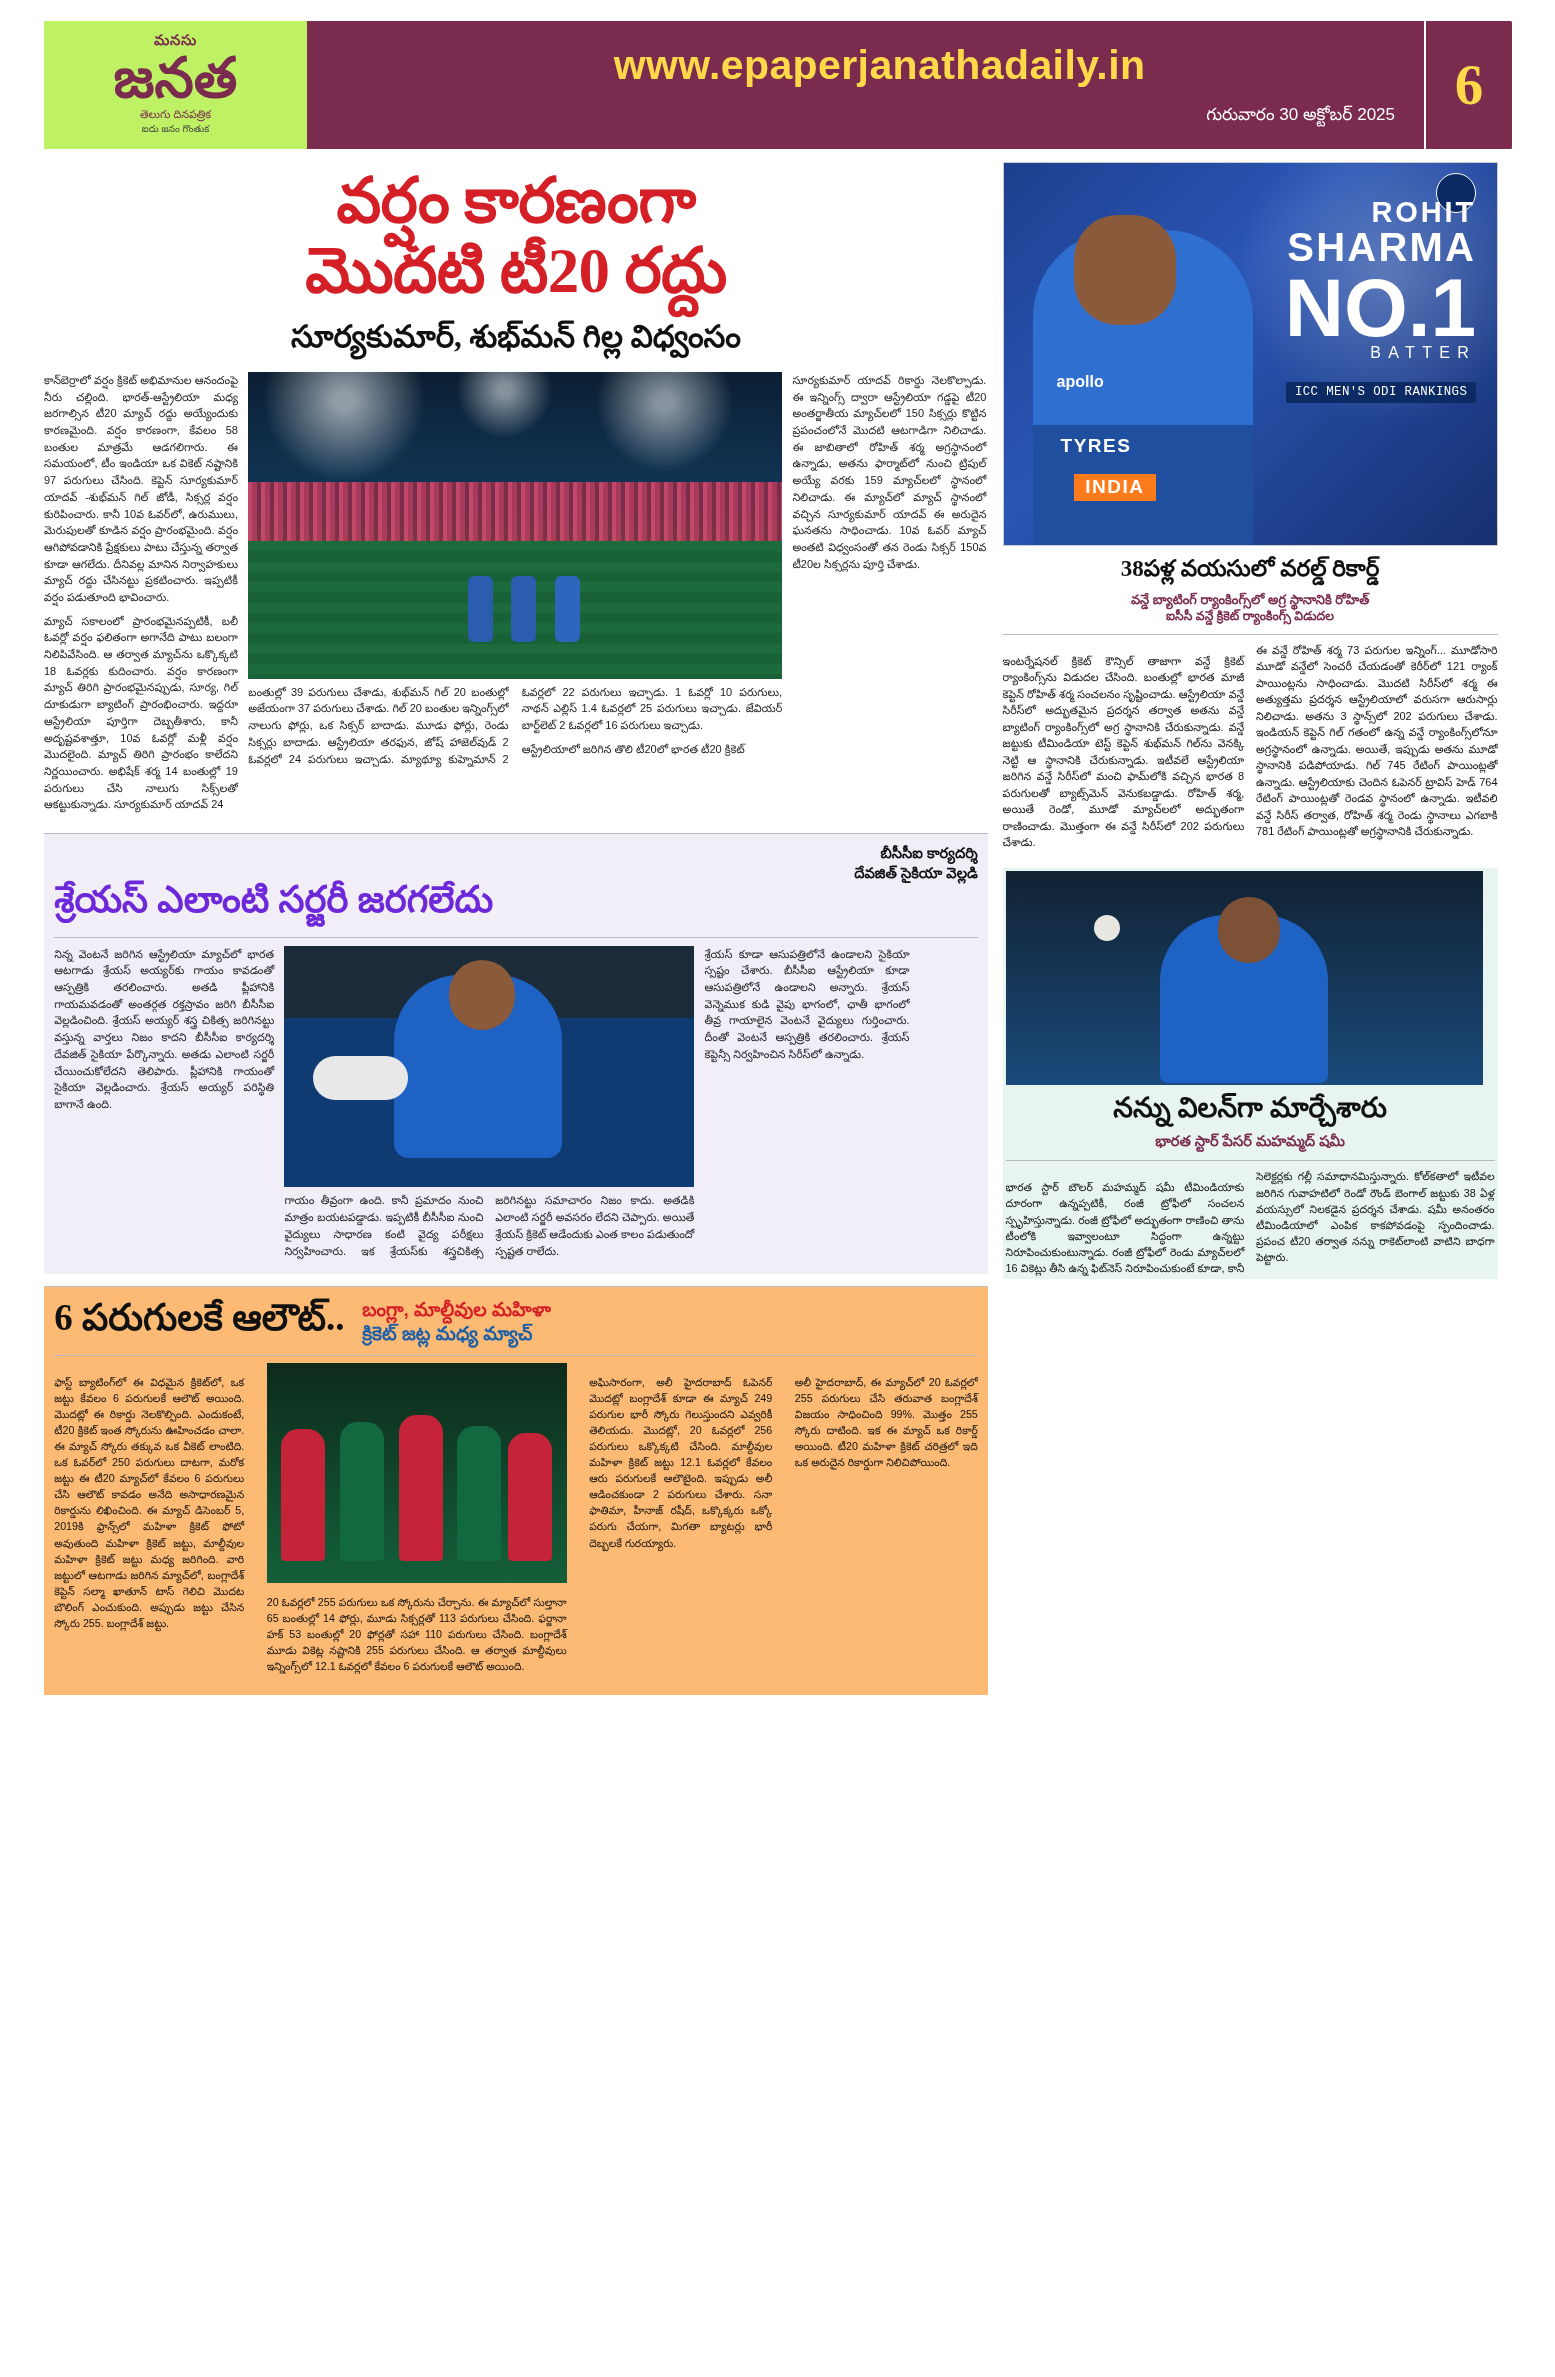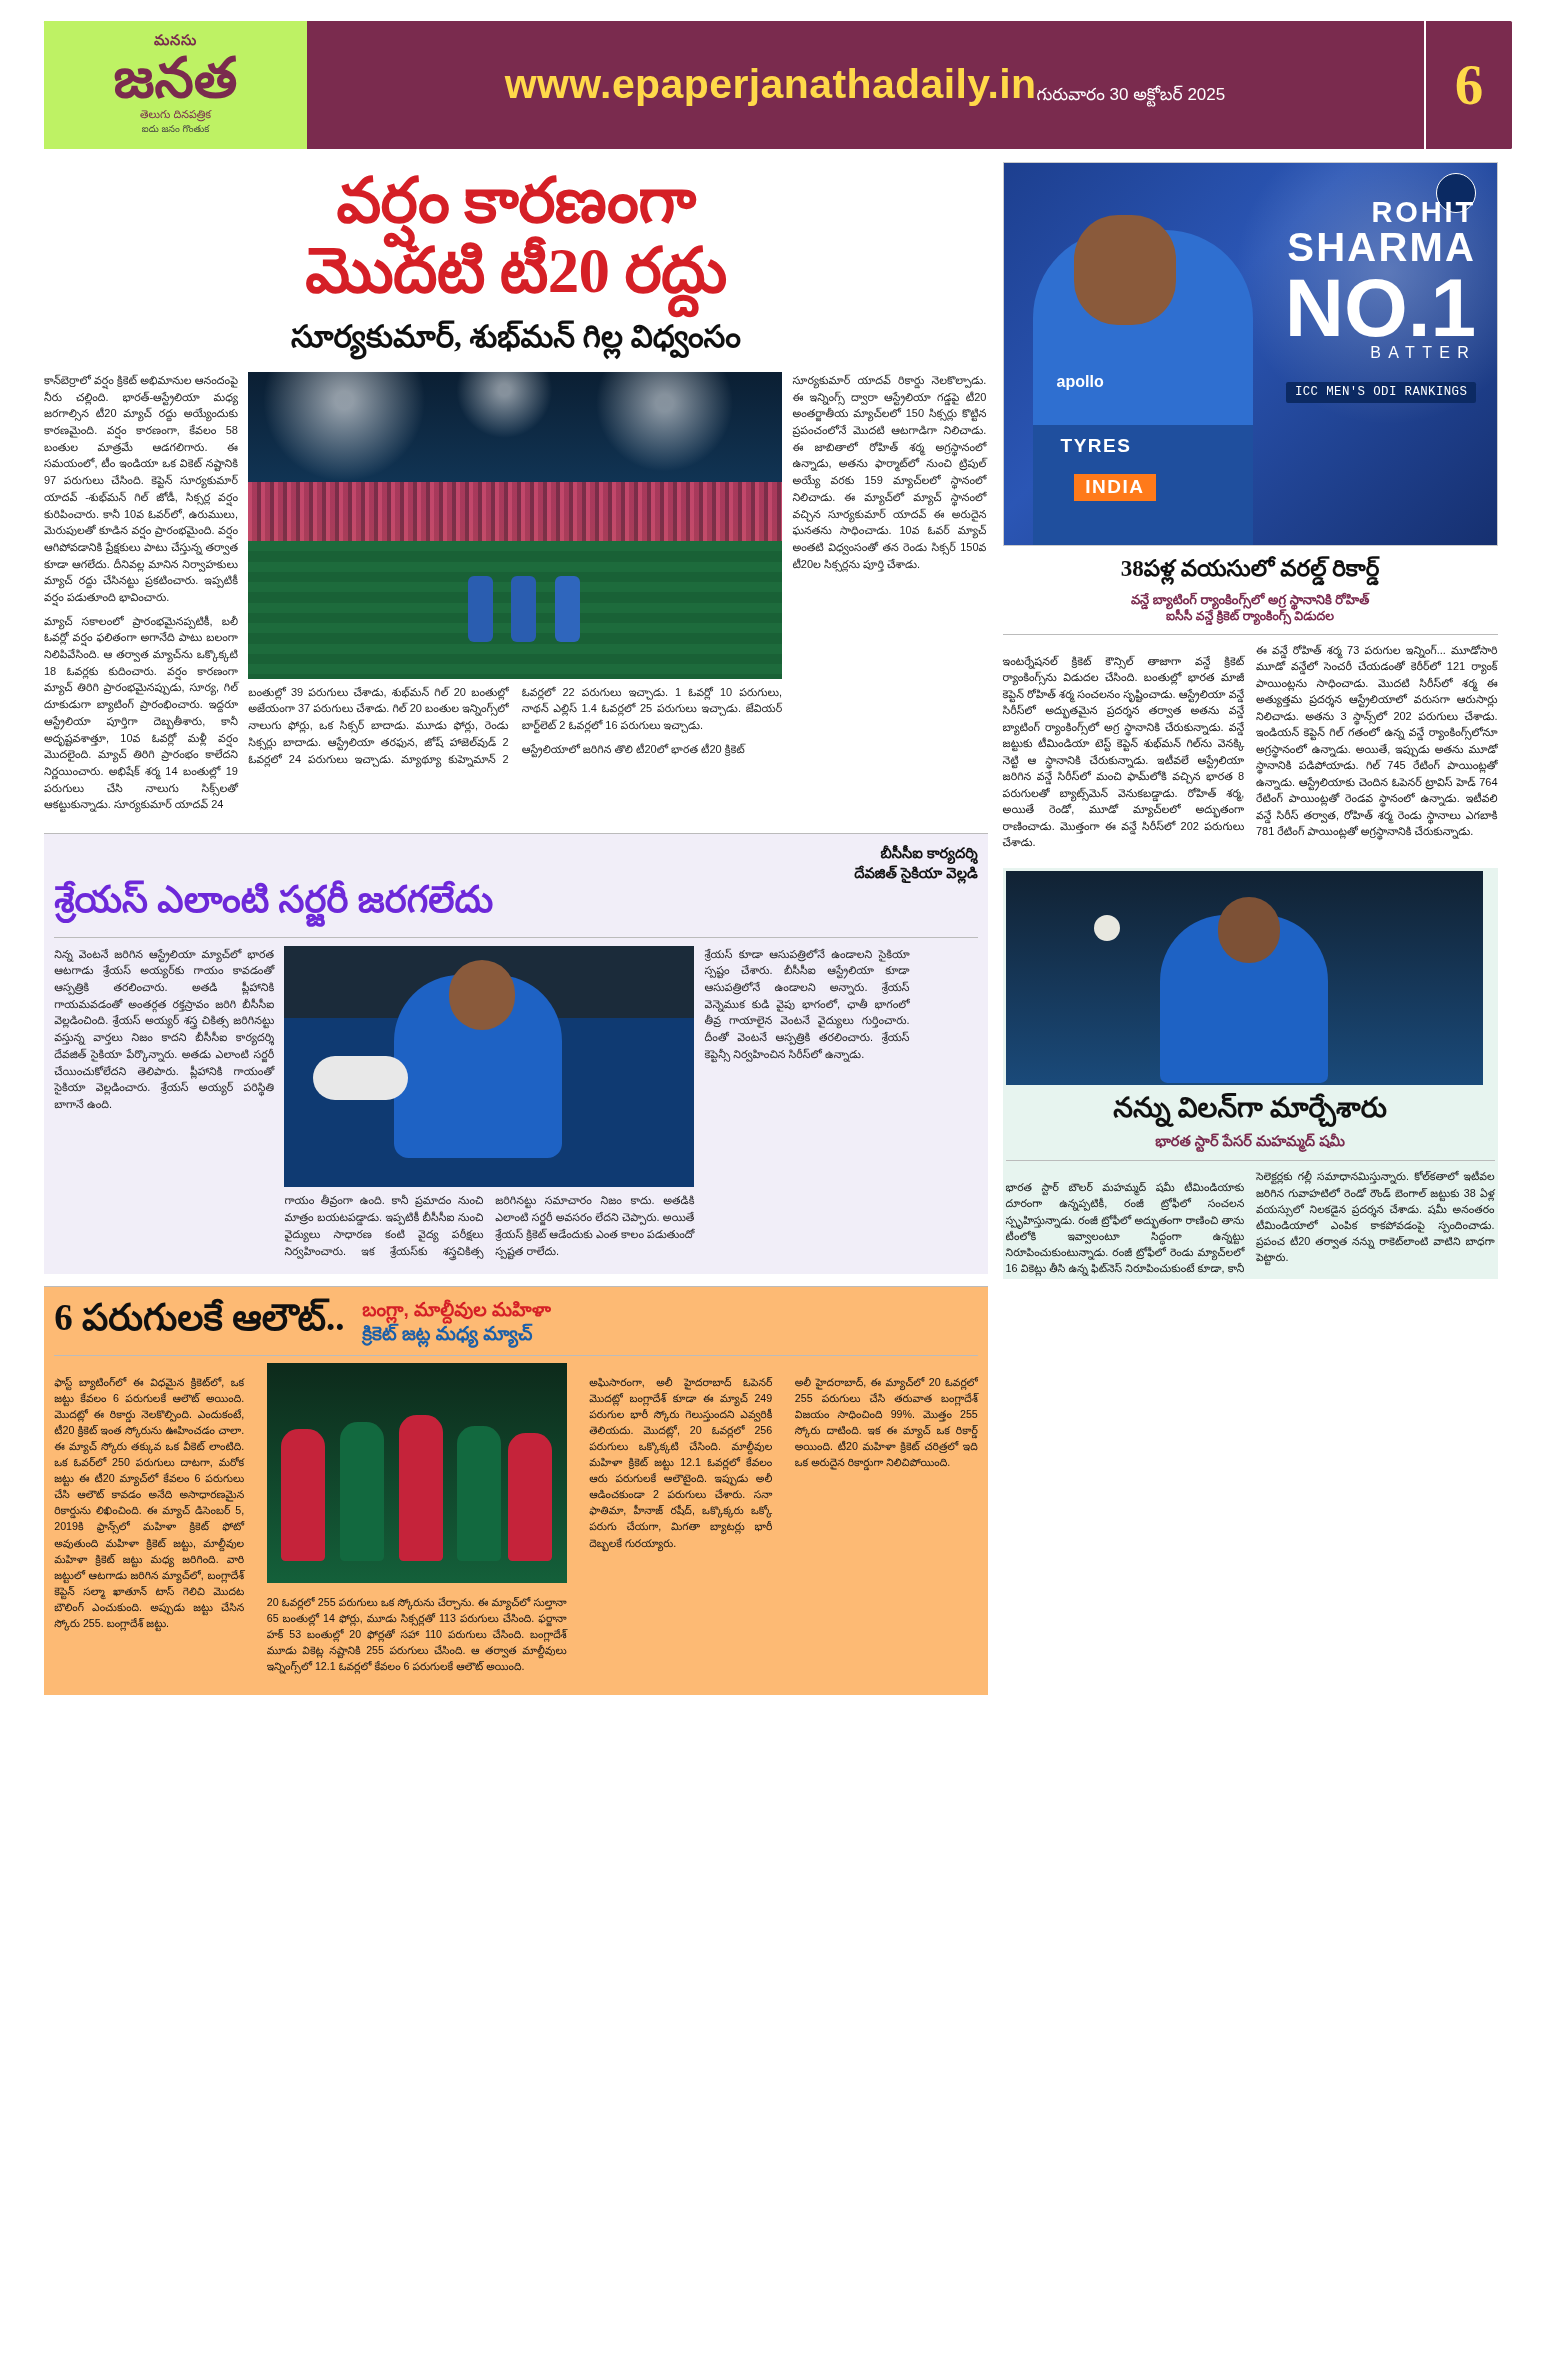--- a/index.html
+++ b/index.html
@@ -55,21 +55,21 @@
   }
   .logo-sub {
     font-size: 11px;
     color: #7a2b4e;
     margin-top: 2.9px;
   }
   .logo-sub2 { font-size: 9.5px; color: #444; }
   .mast-center {
     flex: 1;
     display: flex;
-    flex-direction: row;
+    flex-direction: column;
     align-items: center;
     justify-content: center;
     padding-left: 28px;
   }
   .site-url {
     font-size: 41px;
     font-weight: bold;
     color: #ffd94a;
     letter-spacing: 0.4px;
   }

